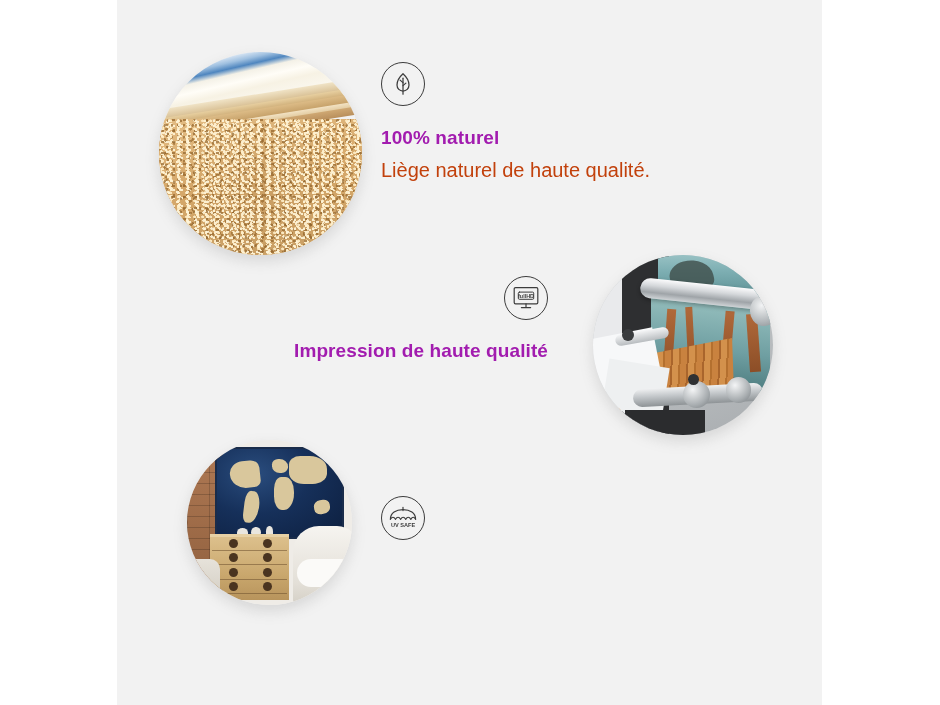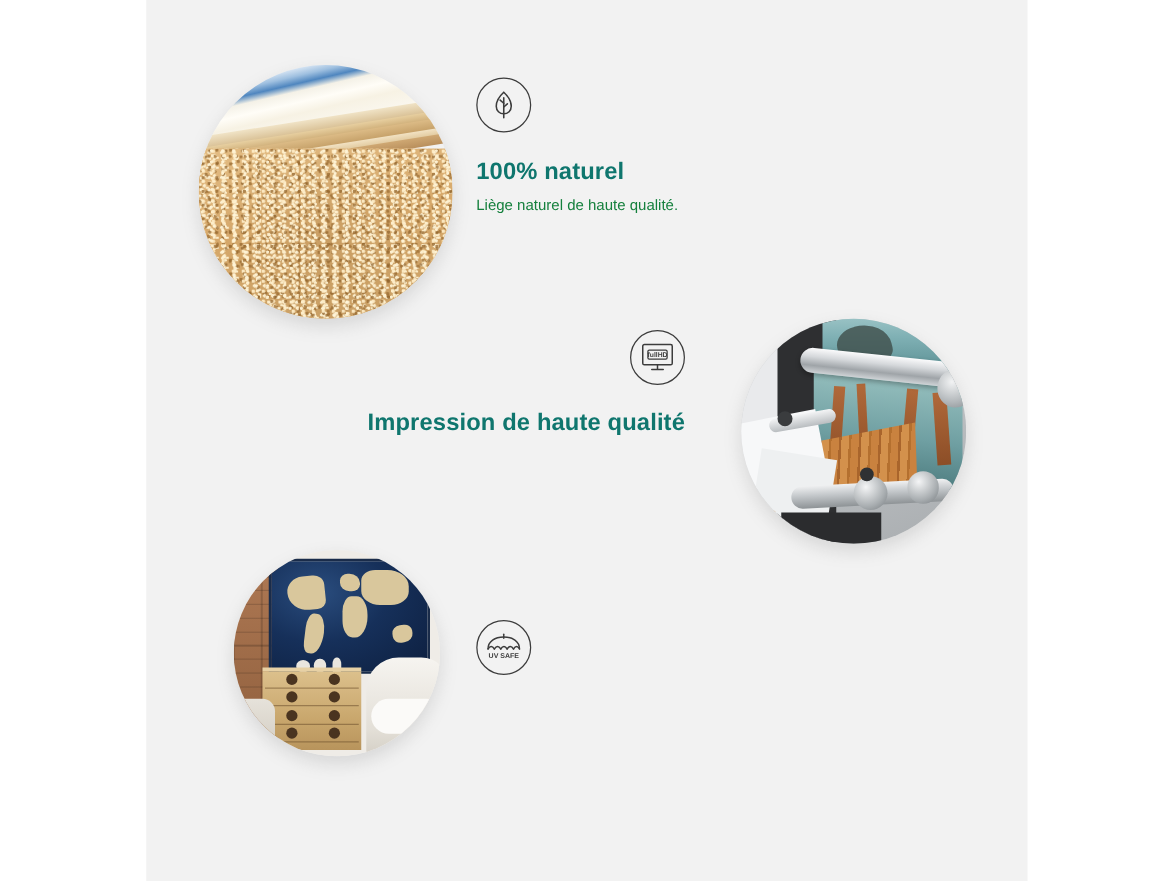--- a/index.html
+++ b/index.html
@@ -220,37 +220,37 @@
     width: 44px; height: 44px;
     border: 1.6px solid #3c3c3c;
     border-radius: 50%;
     display: flex; align-items: center; justify-content: center;
   }
   .icon-circle svg { display: block; }
 
   .feat-title {
     font-size: 19px;
     font-weight: bold;
-    color: #0f766e;
+    color: #a21caf;
     letter-spacing: .1px;
     white-space: nowrap;
   }
   .feat-desc {
-    font-size: 12px;
-    color: #15803d;
+    font-size: 20px;
+    color: #c2410c;
     line-height: 1.42;
   }
 
   
   #feat-1 { left: 381px; top: 62px; width: 360px; }
   #feat-1 .feat-title { margin-top: 21px; }
   #feat-1 .feat-desc  { margin-top: 7px; }
 
   
-  #feat-2 { left: 200px; top: 264px; width: 348px; text-align: right; }
+  #feat-2 { left: 200px; top: 276px; width: 348px; text-align: right; }
   #feat-2 .icon-circle { margin-left: auto; }
   #feat-2 .feat-title { margin-top: 20px; }
   #feat-2 .feat-desc  { margin-top: 7px; }
 
   
   #feat-3 { left: 381px; top: 496px; width: 360px; }
   #feat-3 .feat-title { margin-top: 20px; }
   #feat-3 .feat-desc  { margin-top: 7px; }
 </style>
 </head>

